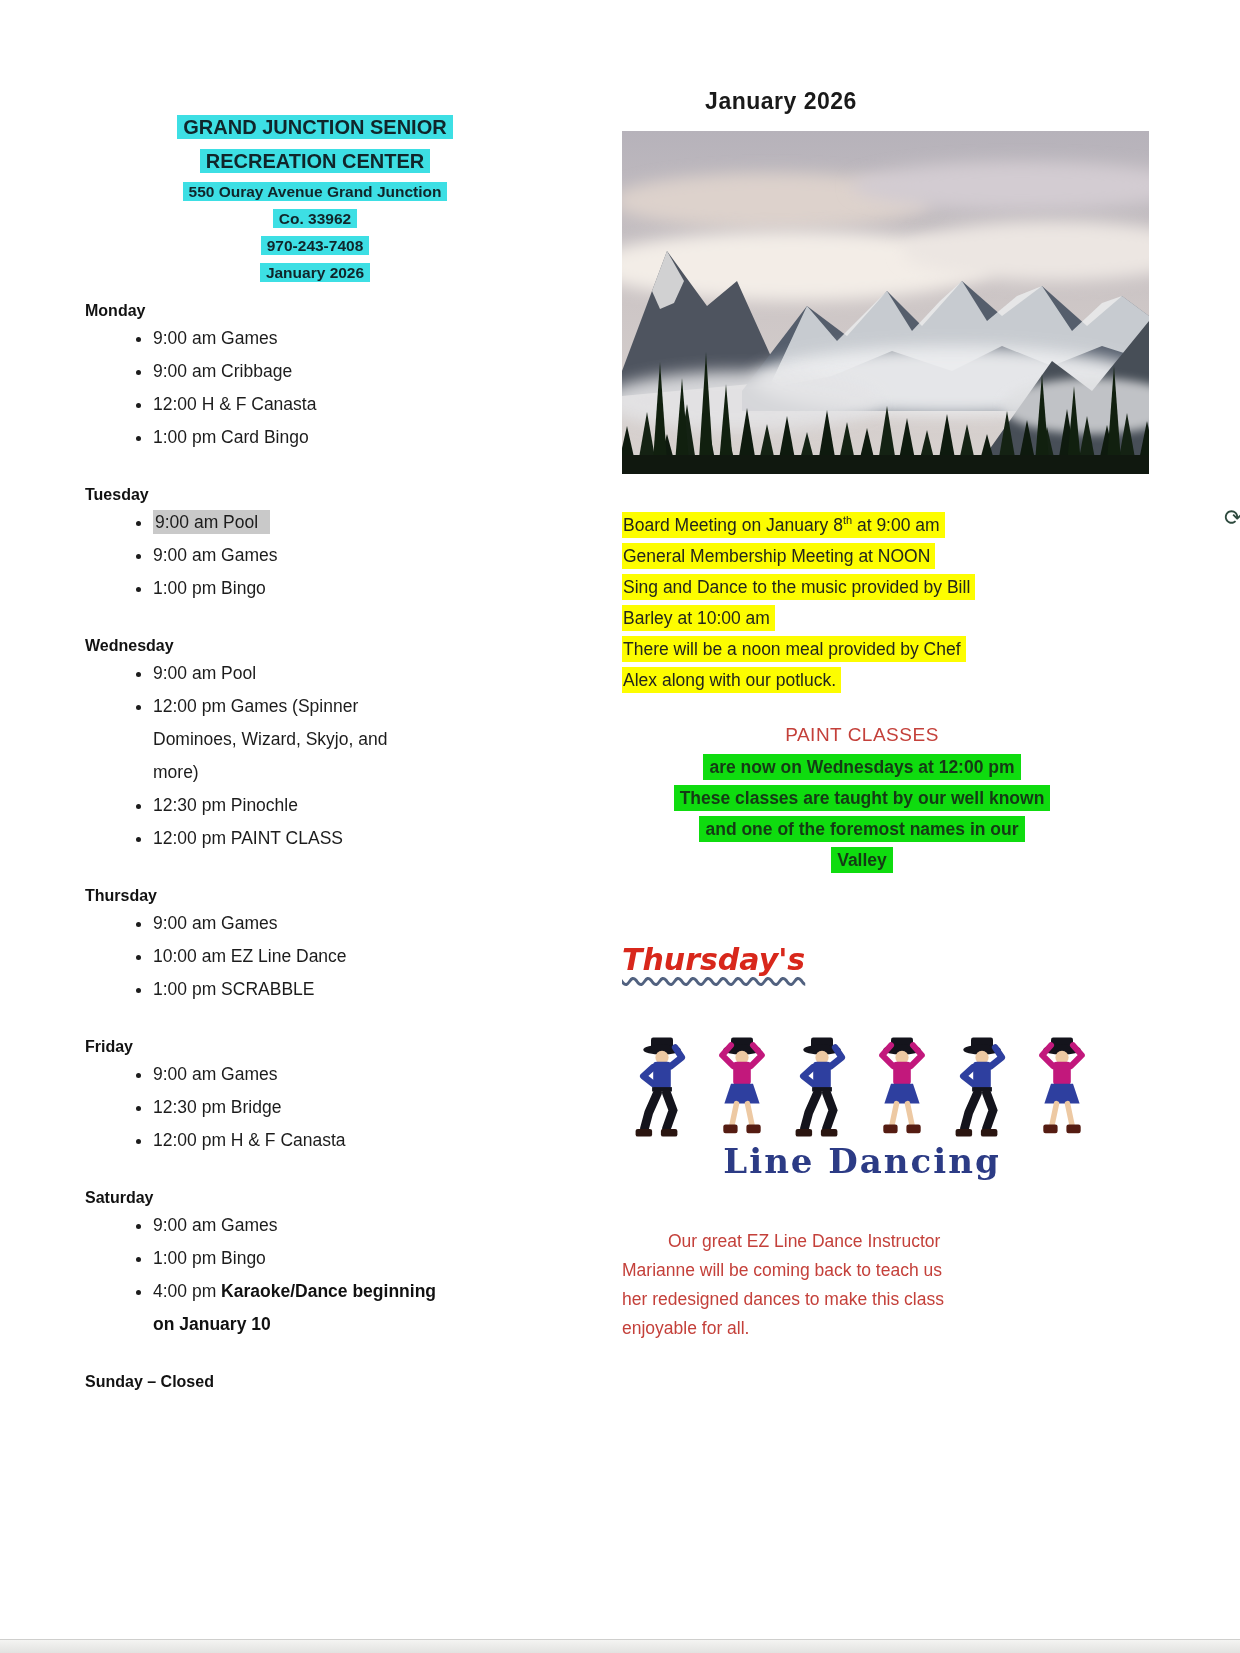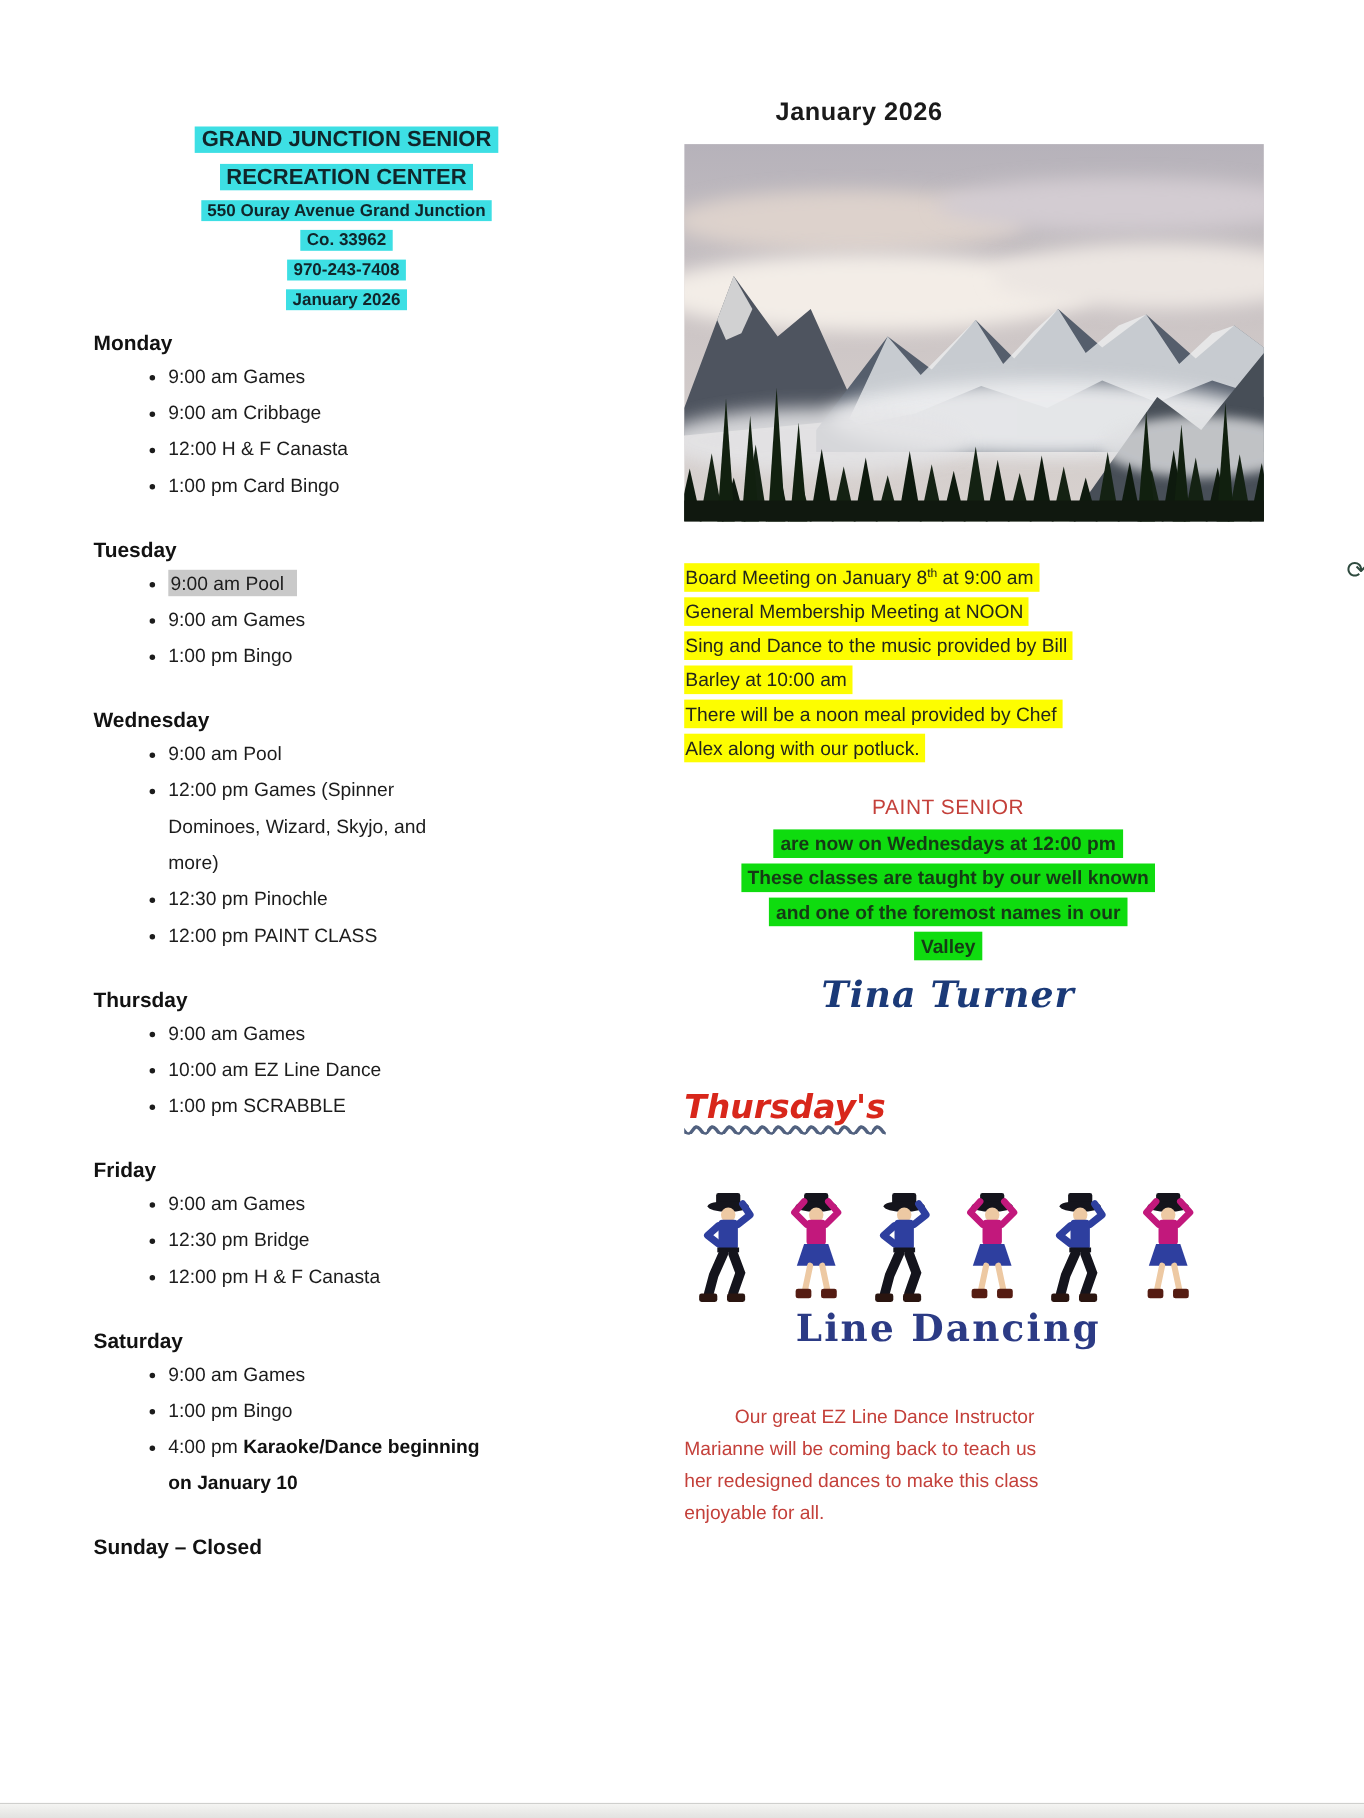--- a/index.html
+++ b/index.html
@@ -10,21 +10,21 @@
   .col-right{width:528px;margin-left:77px;}
 
   
   .header{text-align:center;margin-top:22px;}
   .h-line{margin:0;}
   .h-big{font-size:20px;font-weight:700;line-height:34px;color:#10252a;}
   .h-small{font-size:15.5px;font-weight:700;line-height:27px;color:#10252a;}
   .hl-c{background:var(--cyan-highlight);padding:1px 6px;}
 
   
-  .day-heading{font-size:19px;font-weight:700;margin:32px 0 2px;color:#121212;}
+  .day-heading{font-size:16px;font-weight:700;margin:32px 0 2px;color:#121212;}
   #schedule .day-heading:first-child{margin-top:16px;}
   .day-list{margin:2px 0 0;padding-left:68px;list-style:disc;}
   .day-list li{font-size:17.5px;line-height:33px;max-width:284px;color:#1c1c1c;}
   .day-list li b{font-weight:700;color:#111;}
   .hl-grey{background:var(--grey-highlight);padding:2px 12px 2px 2px;}
 
   
   .r-title{font-size:23px;font-weight:700;text-align:center;padding-right:210px;
            color:#1a1a1a;margin-bottom:16px;letter-spacing:0.5px;}
   .photo{width:527px;height:343px;line-height:0;}
@@ -179,23 +179,22 @@
               <polygon points="412,344 420,243 428,344" fill="#11200f"></polygon>
               <polygon points="444,344 452,255 460,344" fill="#11200f"></polygon>
               <polygon points="484,344 492,235 500,344" fill="#11200f"></polygon>
             </g>
           <rect y="324" width="527" height="19" fill="#10180f"></rect>
         </svg>
       </div>
 
       <div id="yellow-block"><span class="hl-y">Board Meeting on January 8<sup>th</sup> at 9:00 am</span><br><span class="hl-y">General Membership Meeting at NOON</span><br><span class="hl-y">Sing and Dance to the music provided by Bill</span><br><span class="hl-y">Barley at 10:00 am</span><br><span class="hl-y">There will be a noon meal provided by Chef</span><br><span class="hl-y">Alex along with our potluck.</span></div>
 
-      <div class="paint-title">PAINT SENIOR</div>
+      <div class="paint-title">PAINT CLASSES</div>
       <div id="green-block"><span class="hl-g">are now on Wednesdays at 12:00 pm</span><br><span class="hl-g">These classes are taught by our well known</span><br><span class="hl-g">and one of the foremost names in our</span><br><span class="hl-g">Valley</span></div>
-      <div class="instructor">Tina Turner</div>
 
       <div class="thursdays">Thursday's</div>
 
       <div id="dancers" class="dancers">
           <svg viewBox="0 0 64 100">
     <rect x="22" y="6" width="20" height="11" rx="2" fill="#14141c"></rect>
     <ellipse cx="32" cy="17" rx="17" ry="4.5" fill="#14141c"></ellipse>
     <circle cx="32" cy="24" r="6" fill="#edc9a3"></circle>
     <path d="M40,32 L50,24 L44,15" stroke="#2e3f9f" stroke-width="6" fill="none" stroke-linecap="round" stroke-linejoin="round"></path>
     <path d="M24,33 L15,41 L24,48" stroke="#2e3f9f" stroke-width="6" fill="none" stroke-linecap="round" stroke-linejoin="round"></path>

